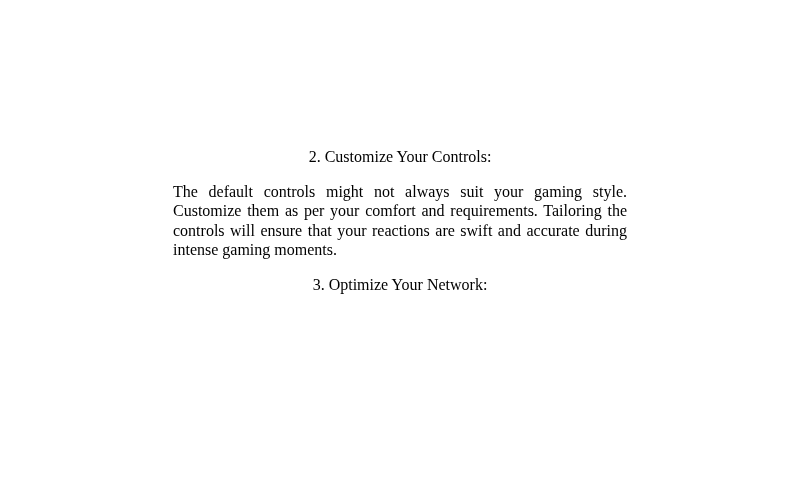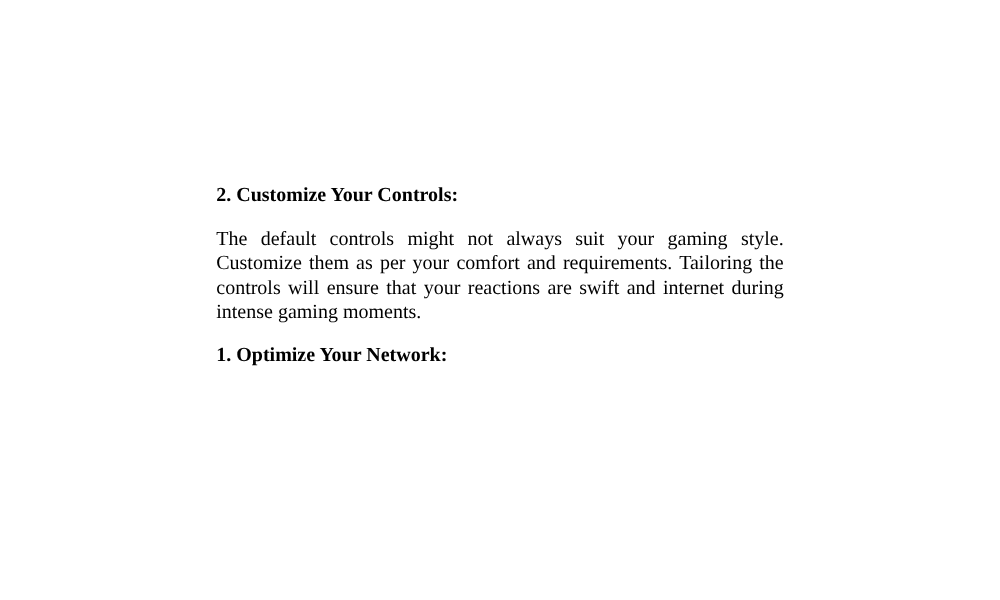--- a/index.html
+++ b/index.html
@@ -27,29 +27,29 @@
     font-size: 16px;
     line-height: 1.2;
   }
   .content p {
     margin: 16px 0;
   }
   .content p:first-child {
     margin-top: 0;
   }
   .section-heading {
-    font-weight: bold;
-    text-align: left;
+    font-weight: normal;
+    text-align: center;
   }
   .section-body {
     text-align: justify;
   }
 </style>
 </head>
 <body>
 
 <div class="page">
   <div class="content">
     <p class="section-heading">2. Customize Your Controls:</p>
-    <p class="section-body">The default controls might not always suit your gaming style. Customize them as per your comfort and requirements. Tailoring the controls will ensure that your reactions are swift and internet during intense gaming moments.</p>
-    <p class="section-heading">1. Optimize Your Network:</p>
+    <p class="section-body">The default controls might not always suit your gaming style. Customize them as per your comfort and requirements. Tailoring the controls will ensure that your reactions are swift and accurate during intense gaming moments.</p>
+    <p class="section-heading">3. Optimize Your Network:</p>
   </div>
 </div>
 
 </body></html>

